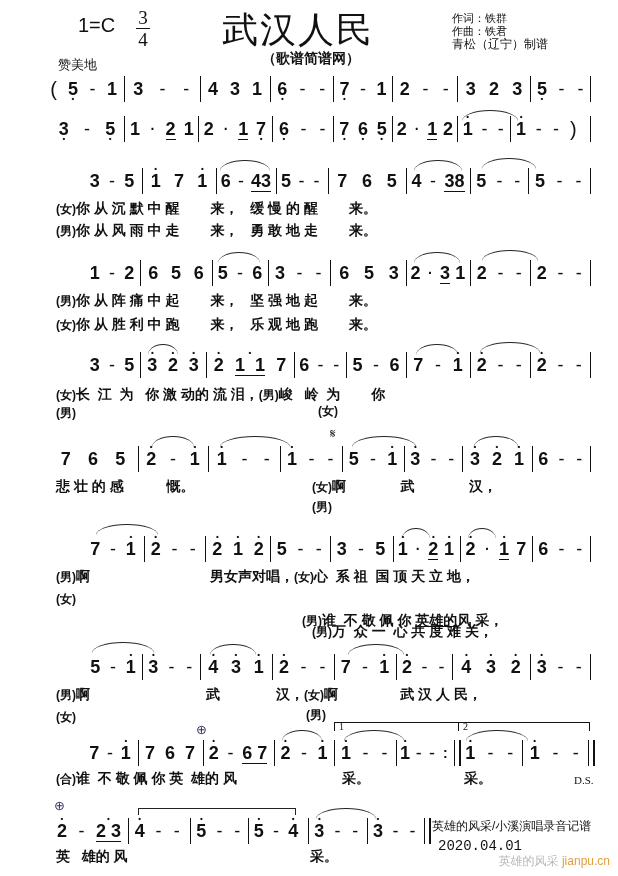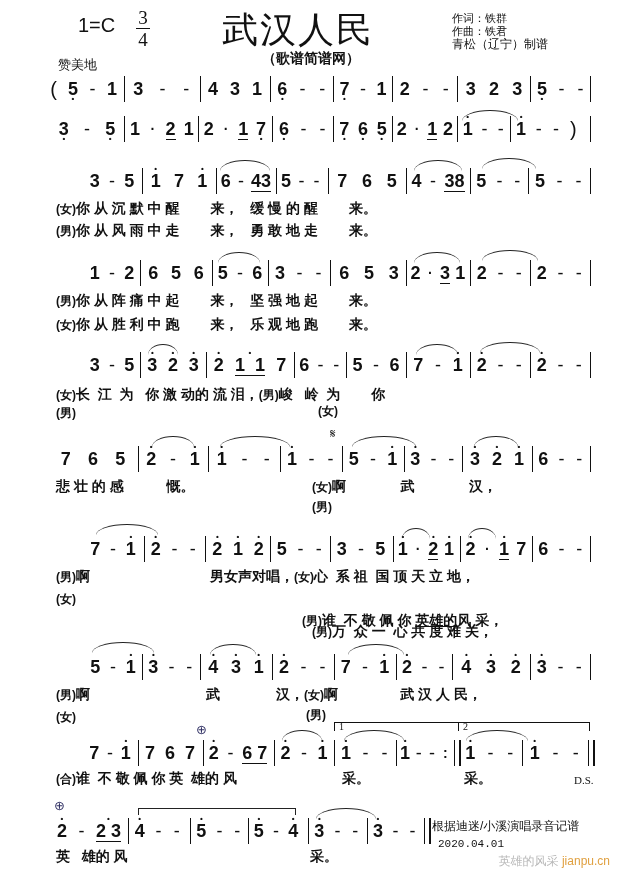--- a/index.html
+++ b/index.html
@@ -609,15 +609,15 @@
   <div class="notes" style="left:369px;width:52px;">
       <span class="n hi">3</span>
       <span class="n dash">-</span>
       <span class="n dash">-</span>
     </div>
   <div class="bar-line double" style="left:424px;"></div>
 </div>
 <div class="lyric" style="left:56px;top:848px;"><span>英&nbsp;&nbsp;&nbsp;雄的 风</span></div>
 <div class="lyric" style="left:310px;top:848px;"><span>采。</span></div>
 
-<div class="footnote" style="left:432px;top:818px;">根据迪迷/小溪演唱录音记谱</div>
-<div class="footnote" style="left:438px;top:838px;font-family:'Liberation Mono',monospace;font-size:11px;">2020.04.01</div>
+<div class="footnote" style="left:432px;top:818px;">英雄的风采/小溪演唱录音记谱</div>
+<div class="footnote" style="left:438px;top:838px;font-family:'Liberation Mono',monospace;font-size:14px;">2020.04.01</div>
 <div class="watermark"><span>英雄的风采</span> <span class="en">jianpu.cn</span></div>
 
 </body></html>

